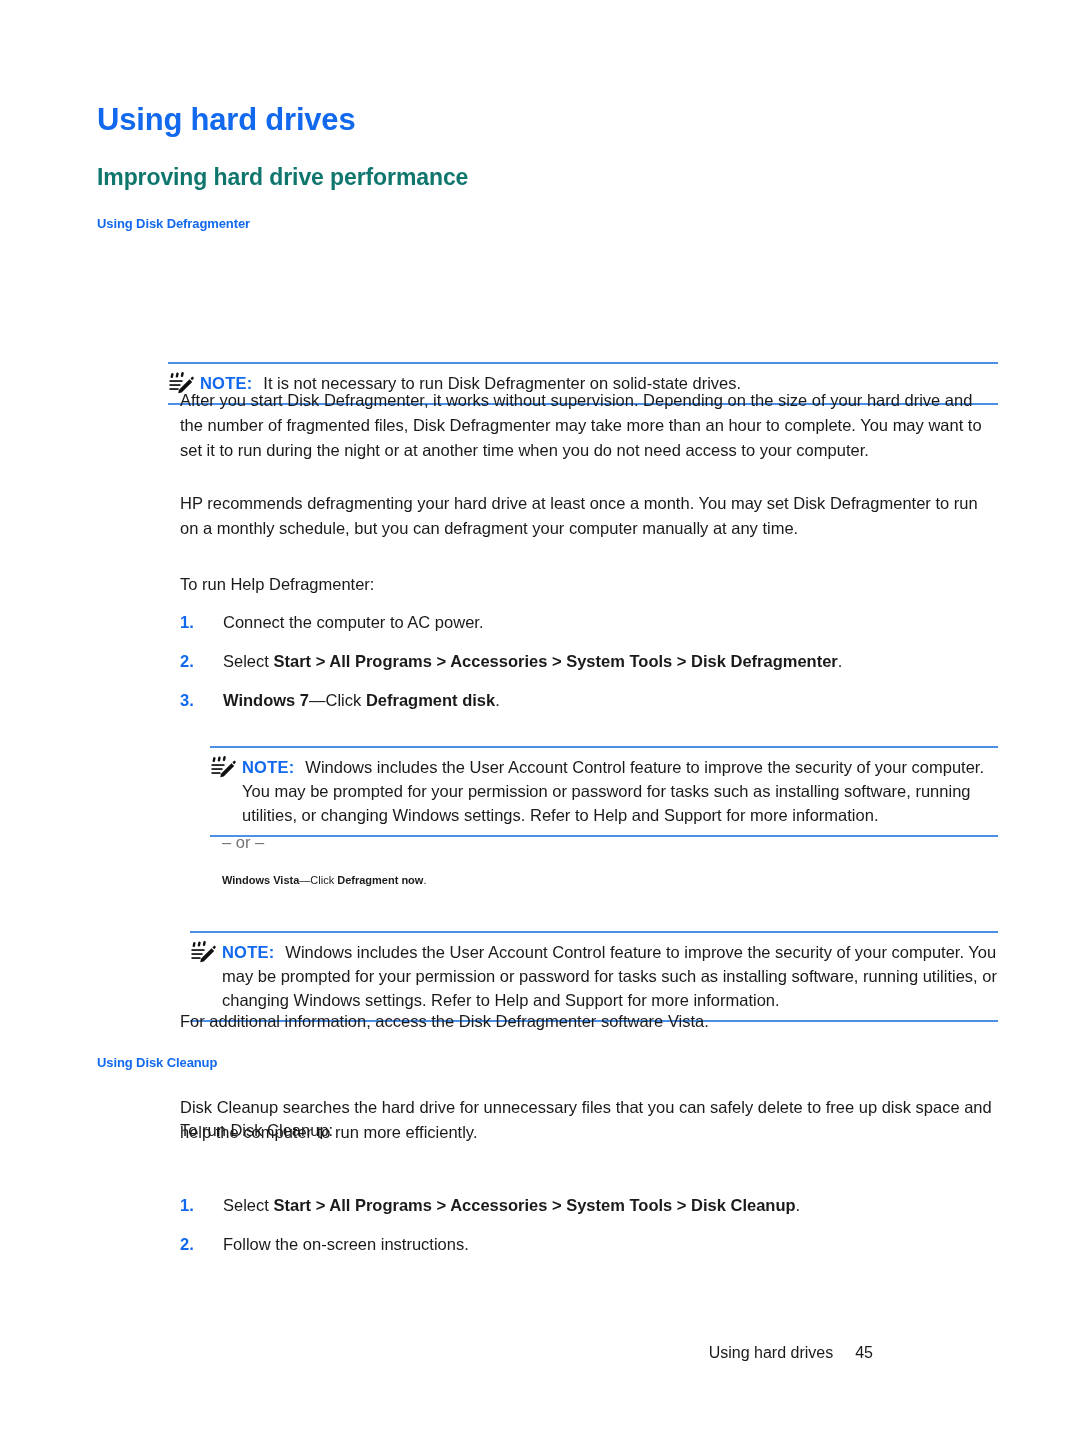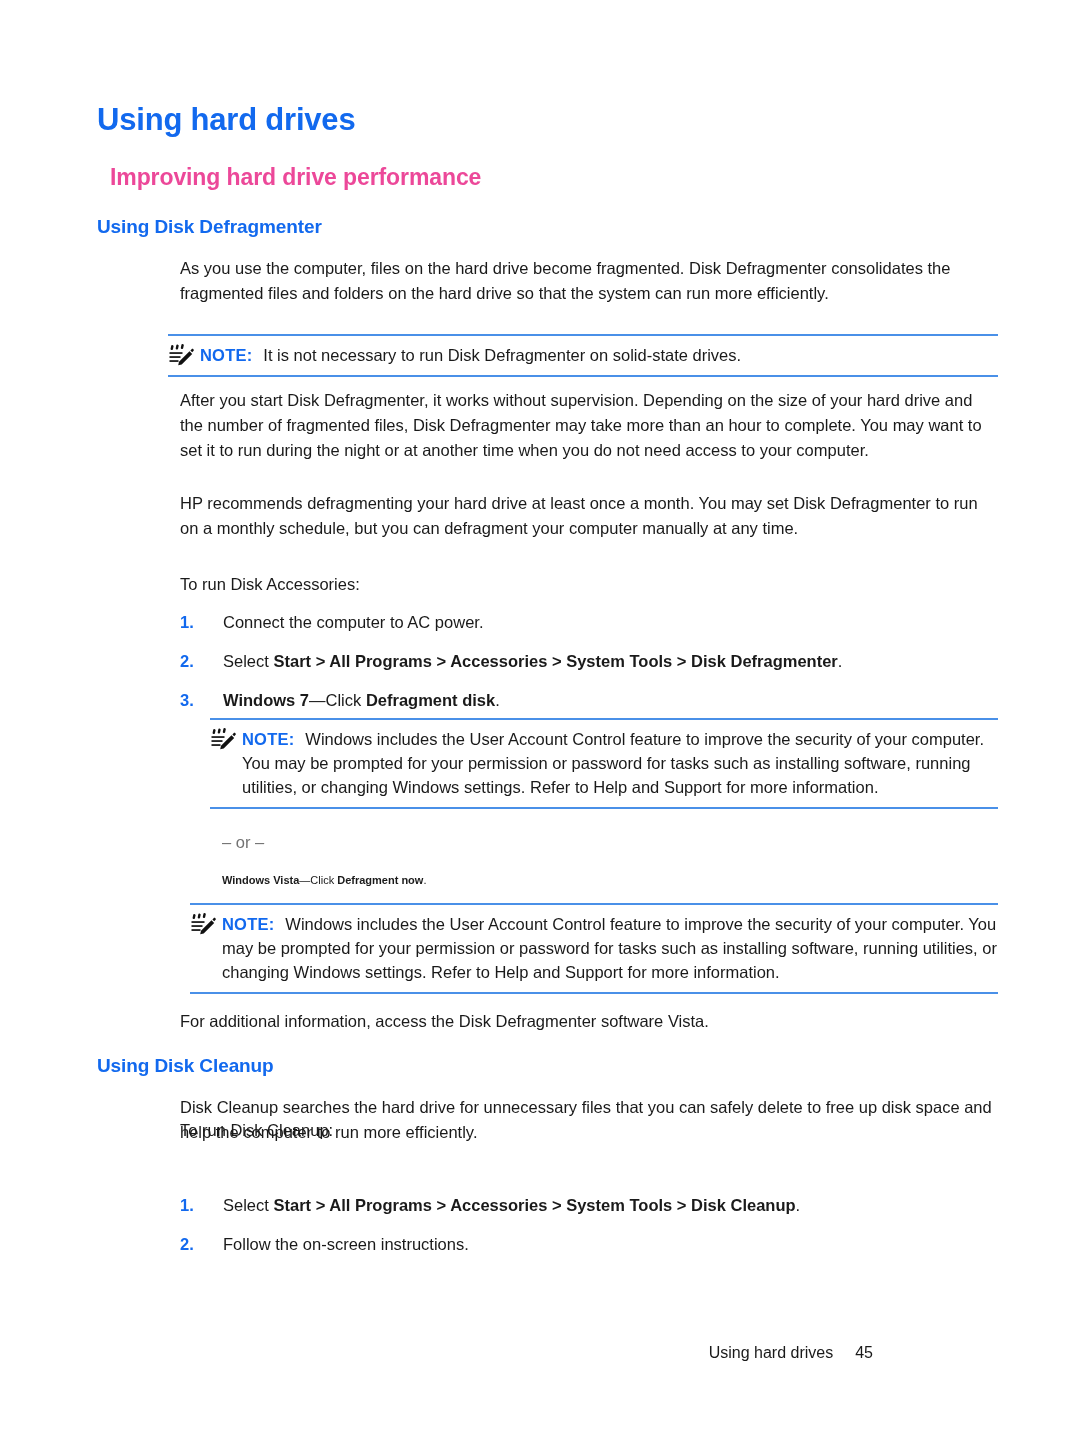--- a/index.html
+++ b/index.html
@@ -29,32 +29,32 @@
     left: 97px;
     top: 102px;
     font-size: 31px;
     font-weight: bold;
     color: #1269EE;
     letter-spacing: -0.2px;
     white-space: nowrap;
   }
   .h2 {
     position: absolute;
-    left: 110px;
+    left: 97px;
     top: 164px;
     font-size: 23px;
     font-weight: bold;
-    color: #ec4899;
+    color: #0f766e;
     letter-spacing: -0.1px;
     white-space: nowrap;
   }
   .h3 {
     position: absolute;
     left: 97px;
-    font-size: 19px;
+    font-size: 13px;
     font-weight: bold;
     color: #1269EE;
     letter-spacing: -0.1px;
     white-space: nowrap;
   }
   #h3-defrag { top: 216px; }
   #h3-cleanup { top: 1055px; }
 
   
   .para {
@@ -67,20 +67,21 @@
     text-align: left;
   }
 
   
   .note {
     position: absolute;
     border-top: 2px solid #4A90E8;
     border-bottom: 2px solid #4A90E8;
     box-sizing: border-box;
     padding: 7px 0 8px 0;
+    margin-top: 28px;
   }
   .note-inner {
     position: relative;
     padding-left: 32px;
     font-size: 16.5px;
     line-height: 24px;
     color: #1a1a1a;
   }
   .note-icon {
     position: absolute;
@@ -152,21 +153,20 @@
 <body>
 
 <div class="page">
 
   <div class="h1">Using hard drives</div>
 
   <div class="h2">Improving hard drive performance</div>
 
   <div class="h3" id="h3-defrag">Using Disk Defragmenter</div>
 
-  <div class="para" style="top:256px;">As you use the computer, files on the hard drive become fragmented. Disk Defragmenter consolidates the fragmented files and folders on the hard drive so that the system can run more efficiently.</div>
 
   <div class="note" style="left:168px; top:334px; width:830px;">
     <div class="note-inner">
       <span class="note-icon">
         <svg viewBox="0 0 26 22" width="26" height="22" xmlns="http://www.w3.org/2000/svg">
           <g fill="#111111">
             <rect x="3" y="1" width="2.4" height="5" rx="1" transform="rotate(12 4 3)"></rect>
             <rect x="8" y="0.5" width="2.4" height="5" rx="1" transform="rotate(12 9 3)"></rect>
             <rect x="13" y="0" width="2.4" height="5" rx="1" transform="rotate(12 14 3)"></rect>
             <rect x="1.5" y="8.2" width="13" height="1.7"></rect>
@@ -178,21 +178,21 @@
         </svg>
       </span>
       <span class="note-label">NOTE:</span><span class="note-gap"></span><span>It is not necessary to run Disk Defragmenter on solid-state drives.</span>
     </div>
   </div>
 
   <div class="para" style="top:491px;">HP recommends defragmenting your hard drive at least once a month. You may set Disk Defragmenter to run on a monthly schedule, but you can defragment your computer manually at any time.</div>
 
   <div class="para" style="top:388px;">After you start Disk Defragmenter, it works without supervision. Depending on the size of your hard drive and the number of fragmented files, Disk Defragmenter may take more than an hour to complete. You may want to set it to run during the night or at another time when you do not need access to your computer.</div>
 
-  <div class="para" style="top:572px;">To run Disk Accessories:</div>
+  <div class="para" style="top:572px;">To run Help Defragmenter:</div>
 
   <div class="olist" style="left:180px; top:610px;">
     <div class="li">
       <span class="li-num">1.</span><span>Connect the computer to AC power.</span>
     </div>
     <div class="li">
       <span class="li-num">2.</span><span>Select </span><span class="bold">Start &gt; All Programs &gt; Accessories &gt; System Tools &gt; Disk Defragmenter</span><span>.</span>
     </div>
     <div class="li">
       <span class="li-num">3.</span><span class="bold">Windows 7</span><span>—Click </span><span class="bold">Defragment disk</span><span>.</span>

